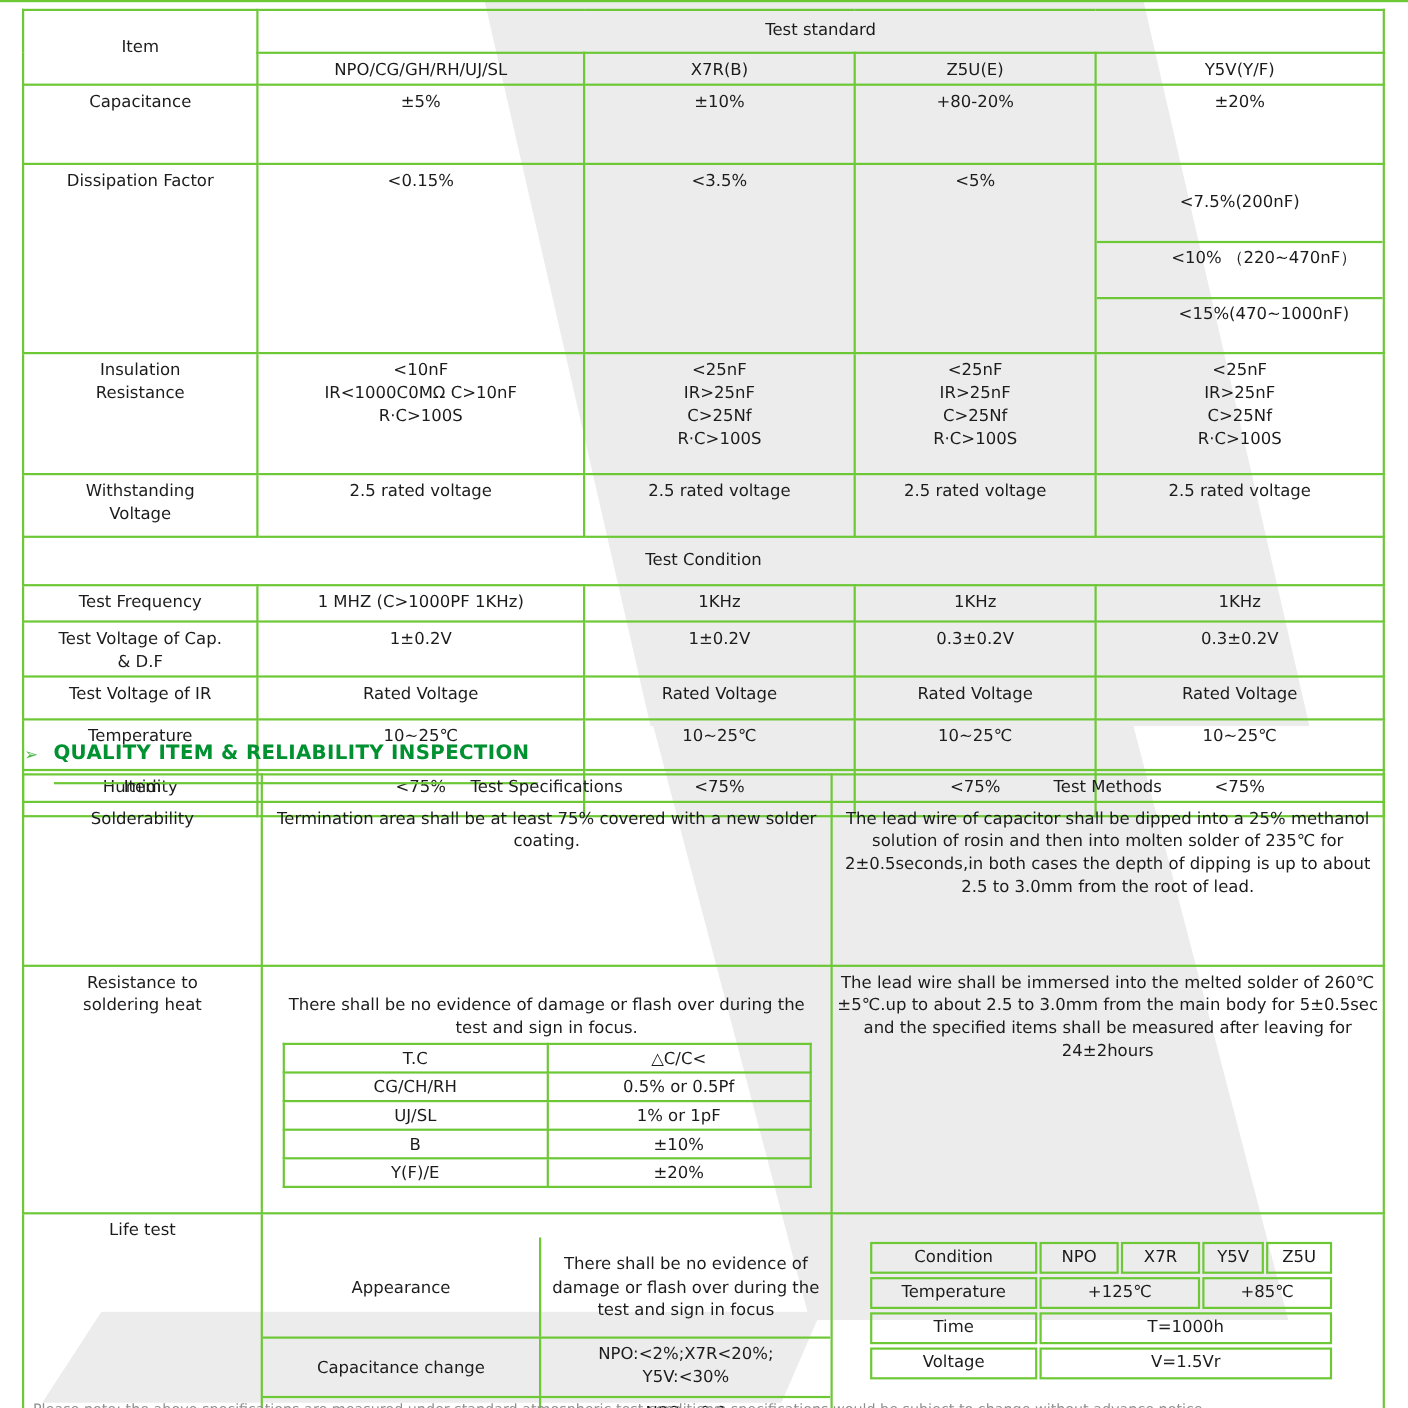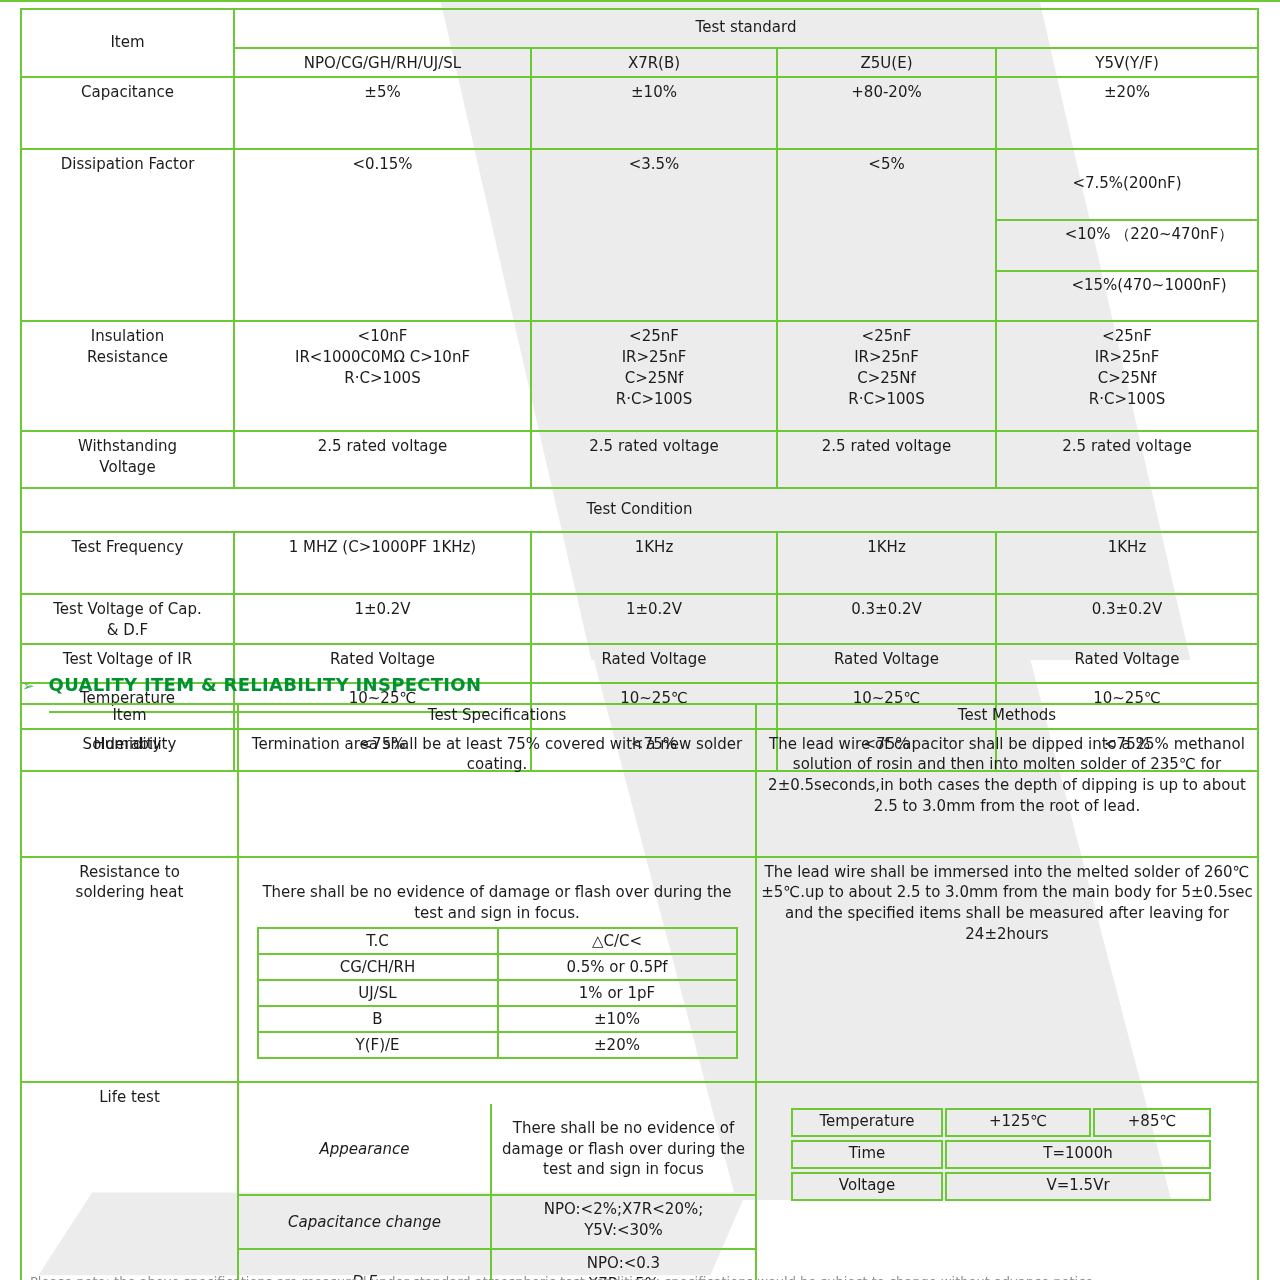--- a/index.html
+++ b/index.html
@@ -56,21 +56,21 @@
     padding-bottom:16px;padding-right:8px;
   }
 
   
   .tc-table{width:479px;margin:3px auto 0 auto;}
   .tc-table td{height:22px;padding:2px 2px 0 2px;}
 
   
   .lt-grid{display:grid;grid-template-columns:253px 1fr;width:100%;height:100%;}
   .lt-cell{display:flex;align-items:center;justify-content:center;text-align:center;white-space:pre-line;line-height:1.38;padding:2px 4px;box-sizing:border-box;}
-  .lt-label{border-right:2px solid var(--green);font-style:italic;}
+  .lt-label{border-right:2px solid var(--green);}
   .lt-top{border-top:2px solid var(--green);}
   .lt-valtop{align-items:flex-start;padding-top:3px;}
   .r-app{height:90px;} .r-cap{height:54px;} .r-df{height:66px;}
 
   
   .methods-life{position:relative;}
   .cond-table{
     position:absolute;left:32px;top:22px;width:424px;
     border-collapse:separate;border-spacing:2px 3px;
   }
@@ -151,21 +151,21 @@
       <td>Withstanding
 Voltage</td>
       <td>2.5 rated voltage</td>
       <td>2.5 rated voltage</td>
       <td>2.5 rated voltage</td>
       <td>2.5 rated voltage</td>
     </tr>
     <tr style="height:44px">
       <td colspan="5" class="vmid">Test Condition</td>
     </tr>
-    <tr style="height:62px">
+    <tr style="height:33px">
       <td>Test Frequency</td>
       <td>1 MHZ (C&gt;1000PF 1KHz)</td>
       <td>1KHz</td>
       <td>1KHz</td>
       <td>1KHz</td>
     </tr>
     <tr style="height:50px">
       <td>Test Voltage of Cap.
 &amp; D.F</td>
       <td>1±0.2V</td>
@@ -207,21 +207,21 @@
         <col style="width:217px">
         <col style="width:518px">
         <col style="width:502px">
       </colgroup>
     <tbody>
         <tr style="height:23px">
       <td class="vmid">Item</td>
       <td class="vmid">Test Specifications</td>
       <td class="vmid">Test Methods</td>
     </tr>
-    <tr style="height:128px">
+    <tr style="height:149px">
       <td>Solderability</td>
       <td>Termination area shall be at least 75% covered with a new solder coating.</td>
       <td>The lead wire of capacitor shall be dipped into a 25% methanol solution of rosin and then into molten solder of 235℃  for 2±0.5seconds,in both cases the depth of dipping is up to about 2.5 to 3.0mm from the root of lead.</td>
     </tr>
     <tr style="height:174px">
       <td>Resistance to
 soldering heat</td>
       <td style="padding:4px 16px 2px 16px;">
         <span>There shall be no evidence of damage or flash over during the test and sign in focus.</span>
         <table class="tc-table">
@@ -263,21 +263,27 @@
           <div class="lt-cell lt-top lt-valtop r-df">NPO:&lt;0.3
 X7R:&lt;5%
 Y5V:&lt;7%</div>
           
           
         </div>
       </td>
       <td class="nopad methods-life">
         <table class="cond-table">
           <colgroup><col style="width:152px"><col style="width:72px"><col style="width:72px"><col style="width:56px"><col style="width:60px"></colgroup>
-          <tbody>
+          <tbody><tr>
+            <td>Condition</td>
+            <td>NPO</td>
+            <td>X7R</td>
+            <td>Y5V</td>
+            <td>Z5U</td>
+          </tr>
           <tr>
             <td>Temperature</td>
             <td colspan="2">+125℃</td>
             <td colspan="2">+85℃</td>
           </tr>
           <tr>
             <td>Time</td>
             <td colspan="4">T=1000h</td>
           </tr>
           <tr>

